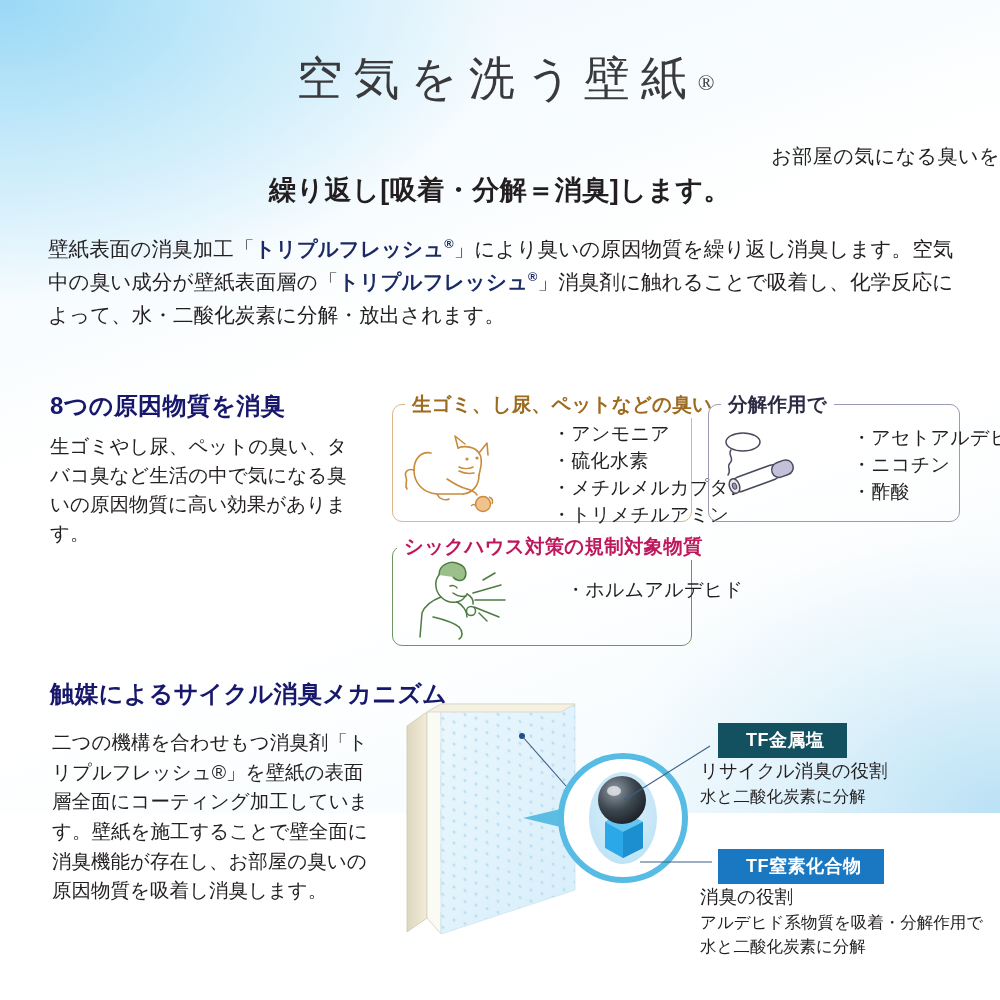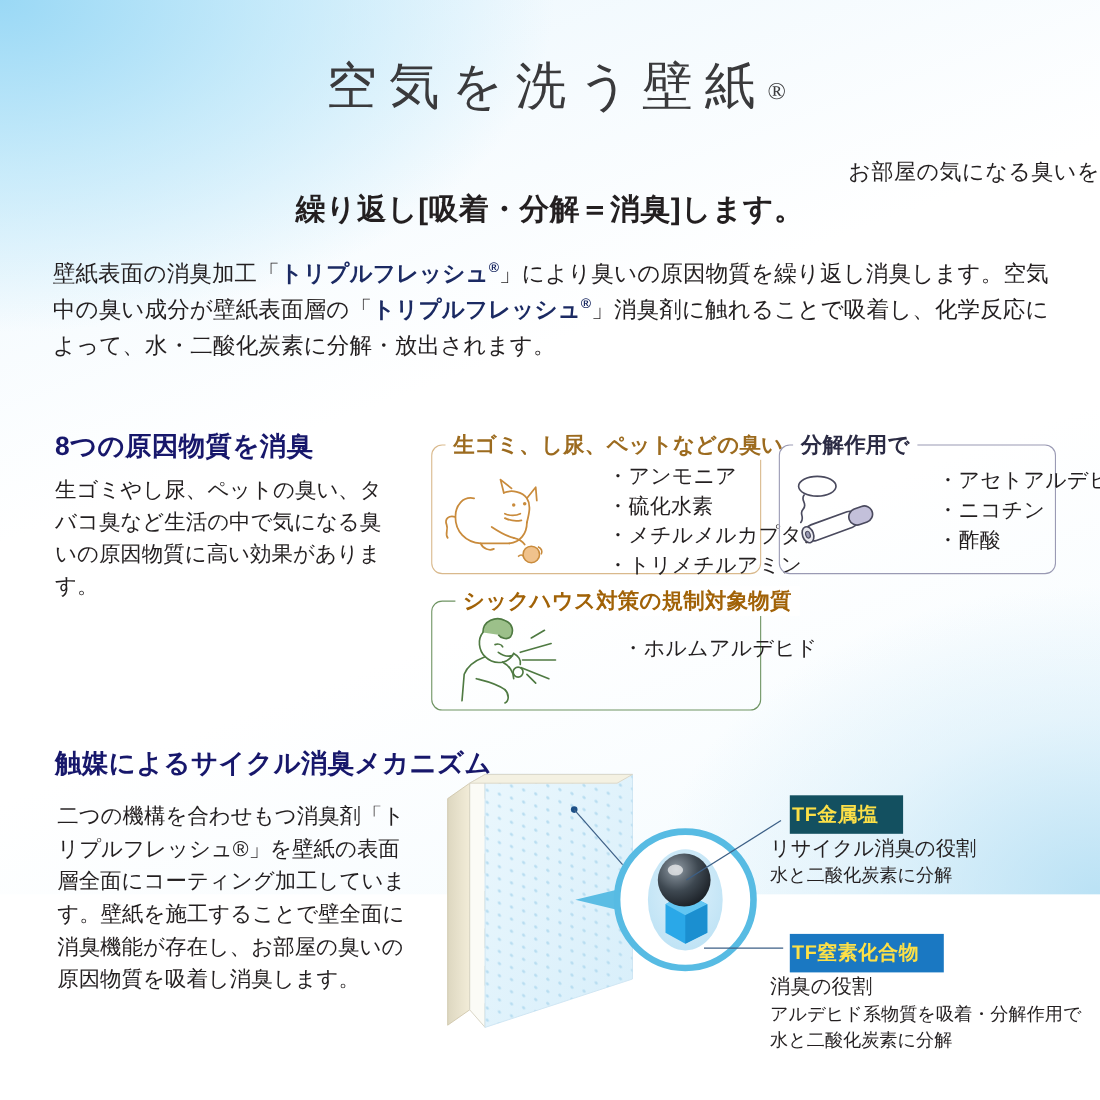--- a/index.html
+++ b/index.html
@@ -81,35 +81,35 @@
   #cat-art{ position:absolute; left:8px; top:22px; width:104px; height:86px; }
 
   
   #box-tobacco{ left:708px; top:404px; width:252px; height:118px; border:1.6px solid #9a9ab4; }
   #box-tobacco > .legend{ color:#2b2b44; }
   #box-tobacco .items{ left:96px; top:20px; }
   #cig-art{ position:absolute; left:6px; top:24px; width:92px; height:70px; }
 
   
   #box-sick{ left:392px; top:546px; width:300px; height:100px; border:1.6px solid #6f9463; }
-  #box-sick > .legend{ color:#a16207; left:21px; }
+  #box-sick > .legend{ color:#be185d; left:4px; }
   #box-sick .items{ left:126px; top:30px; }
   #cough-art{ position:absolute; left:16px; top:8px; width:110px; height:86px; }
 
   
   #diagram{ position:absolute; left:405px; top:690px; width:300px; height:270px; }
 
   .diag-label{
     position:absolute; font-size:17px; line-height:1.35; color:#231f20; white-space:nowrap;
   }
   #label-tf{ left:530px; top:698px; }
 
   .badge{
-    position:absolute; color:#fde047; font-size:18px; font-weight:bold;
-    padding:5px 22px 6px 2px; letter-spacing:.5px; white-space:nowrap;
+    position:absolute; color:#ffffff; font-size:18px; font-weight:bold;
+    padding:5px 22px 6px 28px; letter-spacing:.5px; white-space:nowrap;
   }
   #badge-metal{ left:718px; top:723px; background:#135060; }
   #badge-nitro{ left:718px; top:849px; background:#1a78c2; }
 
   .blk{ position:absolute; white-space:nowrap; }
   .blk .role{ font-size:18.5px; color:#231f20; line-height:1.45; }
   .blk .desc{ font-size:16.5px; color:#231f20; line-height:1.45; }
 
   #txt-metal{ left:700px; top:758px; }
   #txt-nitro{ left:700px; top:884px; }

